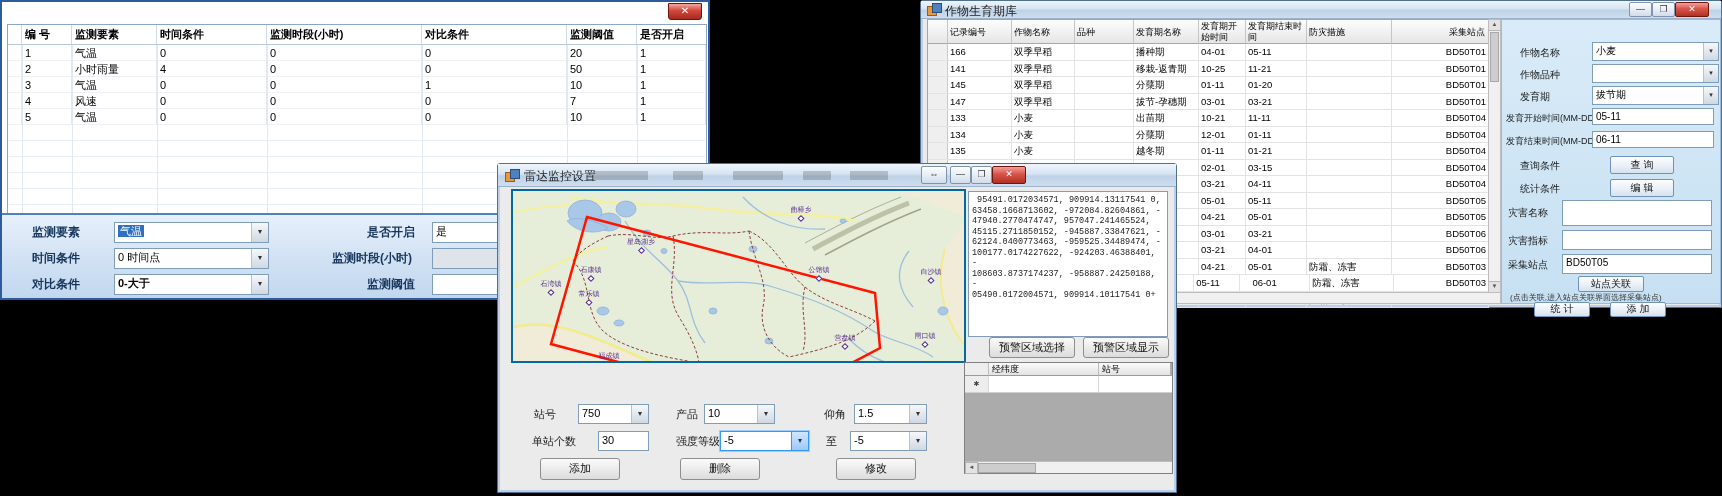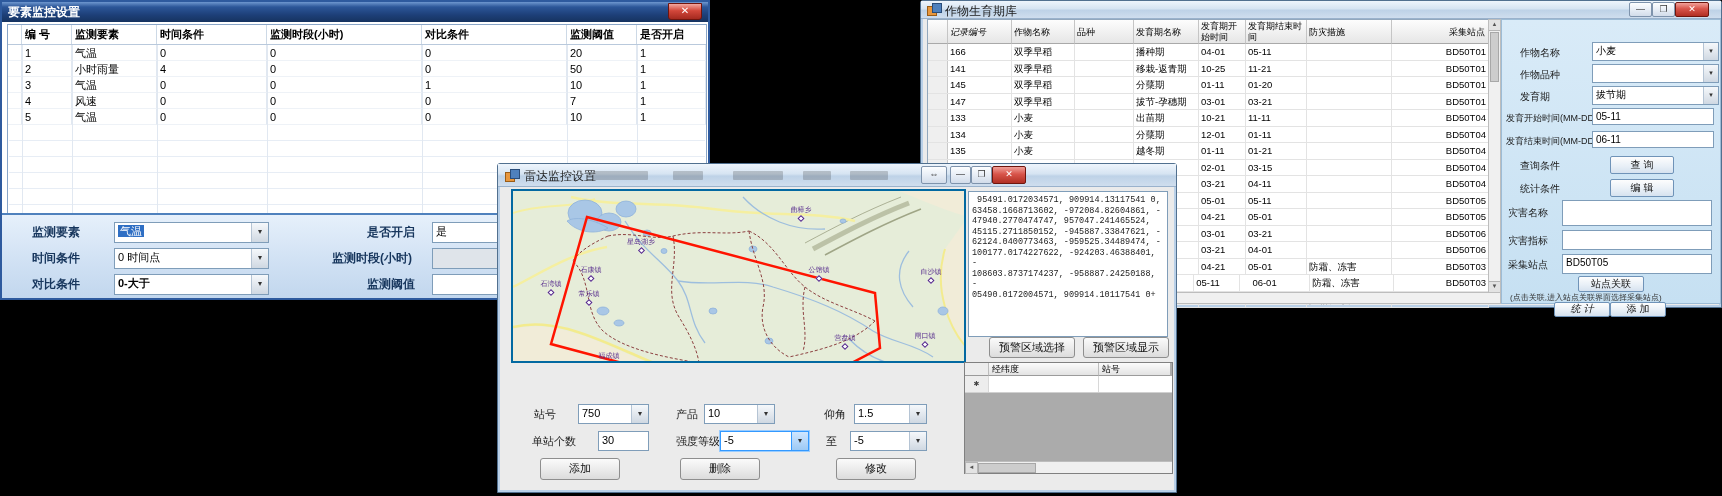--- a/index.html
+++ b/index.html
@@ -111,21 +111,21 @@
       </div>
     <div class="atitle" style="left:24px;top:2px;">作物生育期库</div>
     <div class="wbtn" style="left:708px;top:1px;width:21px;height:13px;line-height:12px;">—</div>
     <div class="wbtn" style="left:731px;top:1px;width:21px;height:13px;line-height:12px;">❐</div>
     <div class="wbtn close" style="left:754px;top:1px;width:32px;height:13px;line-height:12px;">✕</div>
   </div>
 
   <div class="cgrid">
     <div class="cgh">
       <div style="width:20px;"></div>
-      <div style="width:64px;line-height:22px;font-style:italic;">记录编号</div>
+      <div style="width:64px;line-height:22px;">记录编号</div>
       <div style="width:63px;line-height:22px;">作物名称</div>
       <div style="width:59px;line-height:22px;">品种</div>
       <div style="width:65px;line-height:22px;">发育期名称</div>
       <div style="width:47px;">发育期开始时间</div>
       <div style="width:61px;">发育期结束时间</div>
       <div style="width:85px;line-height:22px;">防灾措施</div>
       <div style="width:97px;line-height:22px;text-align:right;padding-right:3px;">采集站点</div>
     </div>
     <div class="crows">
         <div class="trow">
@@ -345,31 +345,28 @@
     <div class="rlabel" style="left:6px;top:186px;">灾害名称</div>
     <div class="rtb" style="left:60px;top:180px;width:150px;height:26px;"></div>
     <div class="rlabel" style="left:6px;top:214px;">灾害指标</div>
     <div class="rtb" style="left:60px;top:210px;width:150px;height:20px;"></div>
     <div class="rlabel" style="left:6px;top:238px;">采集站点</div>
     <div class="rtb" style="left:60px;top:234px;width:150px;height:20px;">BD50T05</div>
 
     <div class="sbtn" style="left:76px;top:256px;width:64px;height:14px;line-height:13px;">站点关联</div>
     <div class="hint" style="left:8px;top:272px;">(点击关联,进入站点关联界面选择采集站点)</div>
 
-    <div class="sbtn" style="left:52px;top:282px;width:54px;height:13px;line-height:12px;font-style:italic;">统 计</div>
+    <div class="sbtn" style="left:32px;top:282px;width:54px;height:13px;line-height:12px;">统 计</div>
     <div class="sbtn" style="left:108px;top:282px;width:54px;height:13px;line-height:12px;">添 加</div>
 
   </div>
 
 </div>
 
 <div id="lw" class="win">
-  <div class="tbar">
-    <span>要素监控设置</span>
-  </div>
   <div class="xbtn">✕</div>
 
   <div class="ltable">
     <div class="hrow">
       <div class="hcell" style="width:14px;"></div>
       <div class="hcell" style="width:50px;">编 号</div>
       <div class="hcell" style="width:85px;">监测要素</div>
       <div class="hcell" style="width:110px;">时间条件</div>
       <div class="hcell" style="width:155px;">监测时段(小时)</div>
       <div class="hcell" style="width:145px;">对比条件</div>

